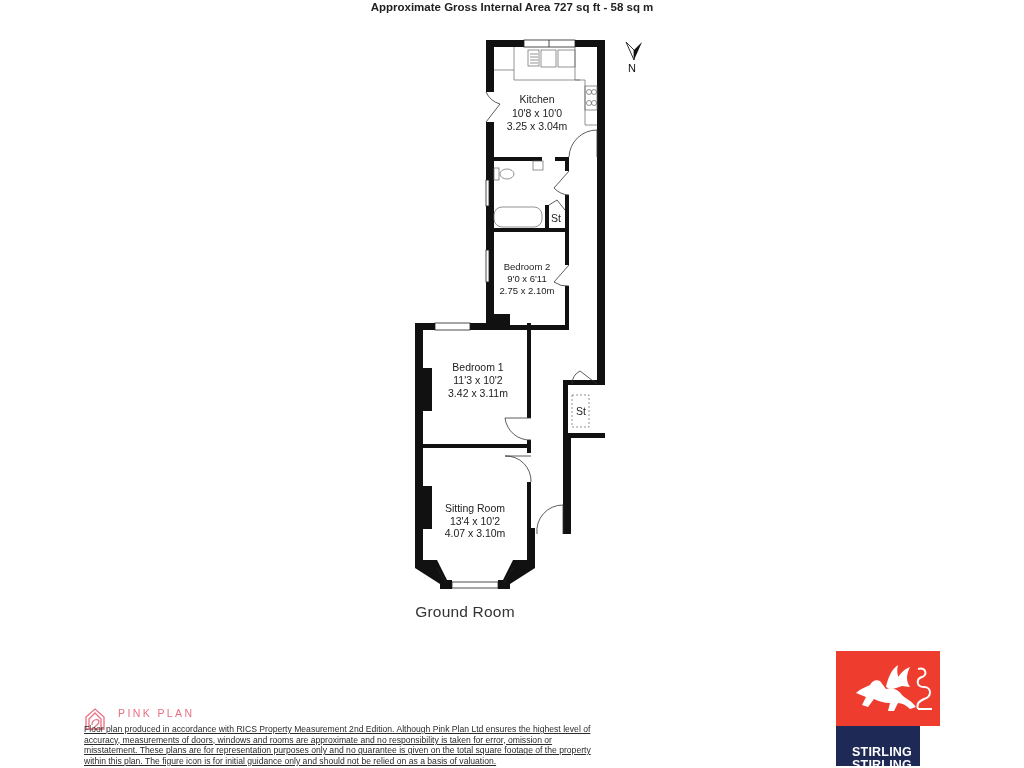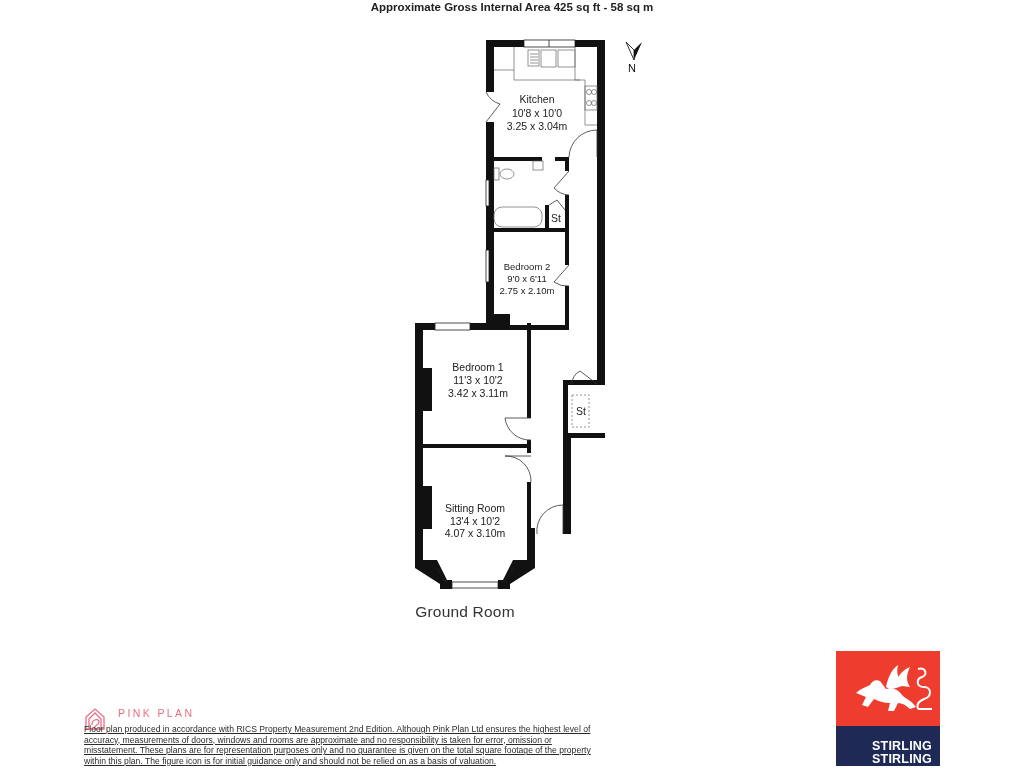--- a/index.html
+++ b/index.html
@@ -7,28 +7,28 @@
   .title { position: absolute; top: 0; left: 0; width: 1024px; text-align: center; font-size: 11.5px; font-weight: bold; line-height: 14px; color: #222; }
   svg.plan { position: absolute; left: 0; top: 0; }
   .room-label { font-family: "Liberation Sans", sans-serif; font-size: 10.5px; fill: #222; text-anchor: middle; }
   .room-label.small { font-size: 9.5px; }
   .floor-label { position: absolute; left: 380px; top: 603px; width: 170px; text-align: center; font-size: 15.5px; color: #333; letter-spacing: 0.2px; }
   .pinkplan { position: absolute; left: 84px; top: 707px; height: 24px; display: flex; }
   .pinkplan .pp-text { margin-left: 12px; font-size: 10.5px; color: #e86f84; letter-spacing: 2.4px; }
   .disclaimer { position: absolute; left: 84px; top: 724px; width: 520px; font-size: 8.6px; line-height: 10.6px; color: #2a2a2a; text-decoration: underline; }
   .sa-logo { position: absolute; left: 836px; top: 651px; width: 104px; height: 115px; }
   .sa-top { width: 104px; height: 75px; background: #ee3d2f; position: relative; }
-  .sa-bottom { width: 104px; height: 40px; background: #1e2a55; color: #fff; font-weight: bold; font-size: 12.5px; line-height: 13px; text-align: right; box-sizing: border-box; padding: 14px 8px 0 0; letter-spacing: 0.2px; }
+  .sa-bottom { width: 84px; height: 40px; background: #1e2a55; color: #fff; font-weight: bold; font-size: 12.5px; line-height: 13px; text-align: right; box-sizing: border-box; padding: 20px 8px 0 0; letter-spacing: 0.2px; }
   .north { position: absolute; left: 623px; top: 40px; width: 22px; height: 40px; }
   .north-label { position: absolute; left: 628px; top: 62px; font-size: 11px; color: #111; }
 </style>
 </head>
 <body>
 
-<div class="title">Approximate Gross Internal Area 425 sq ft - 58 sq m</div>
+<div class="title">Approximate Gross Internal Area 727 sq ft - 58 sq m</div>
 
 <svg class="plan" width="1024" height="768" viewBox="0 0 1024 768" xmlns="http://www.w3.org/2000/svg">
   <g fill="#111">
 
     <rect x="486" y="40" width="8" height="288"></rect>
     <rect x="486" y="40" width="38" height="7"></rect>
     <rect x="575" y="40" width="30" height="7"></rect>
     <rect x="597" y="40" width="8" height="344"></rect>
 
     <rect x="486" y="92" width="8" height="30" fill="#fff"></rect>

